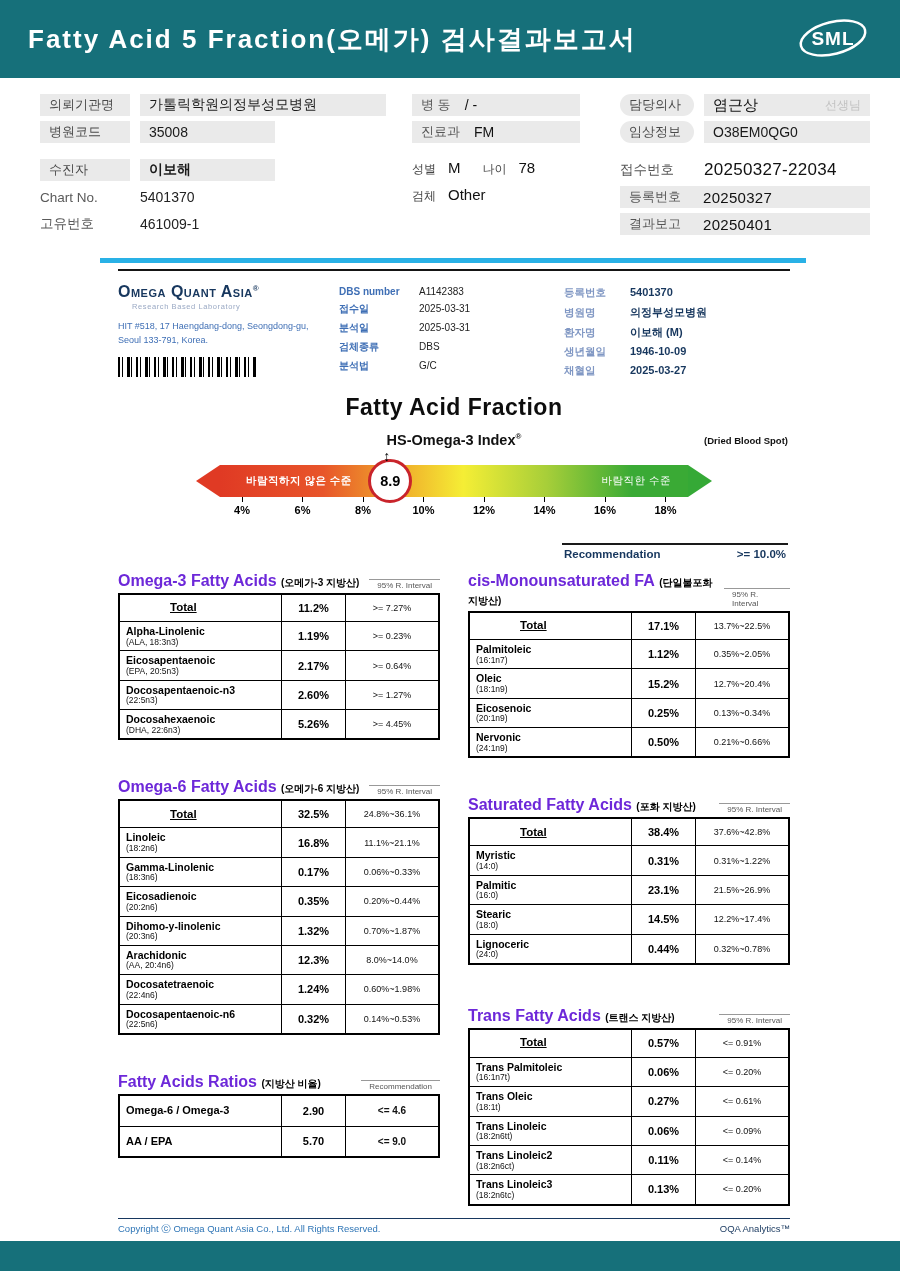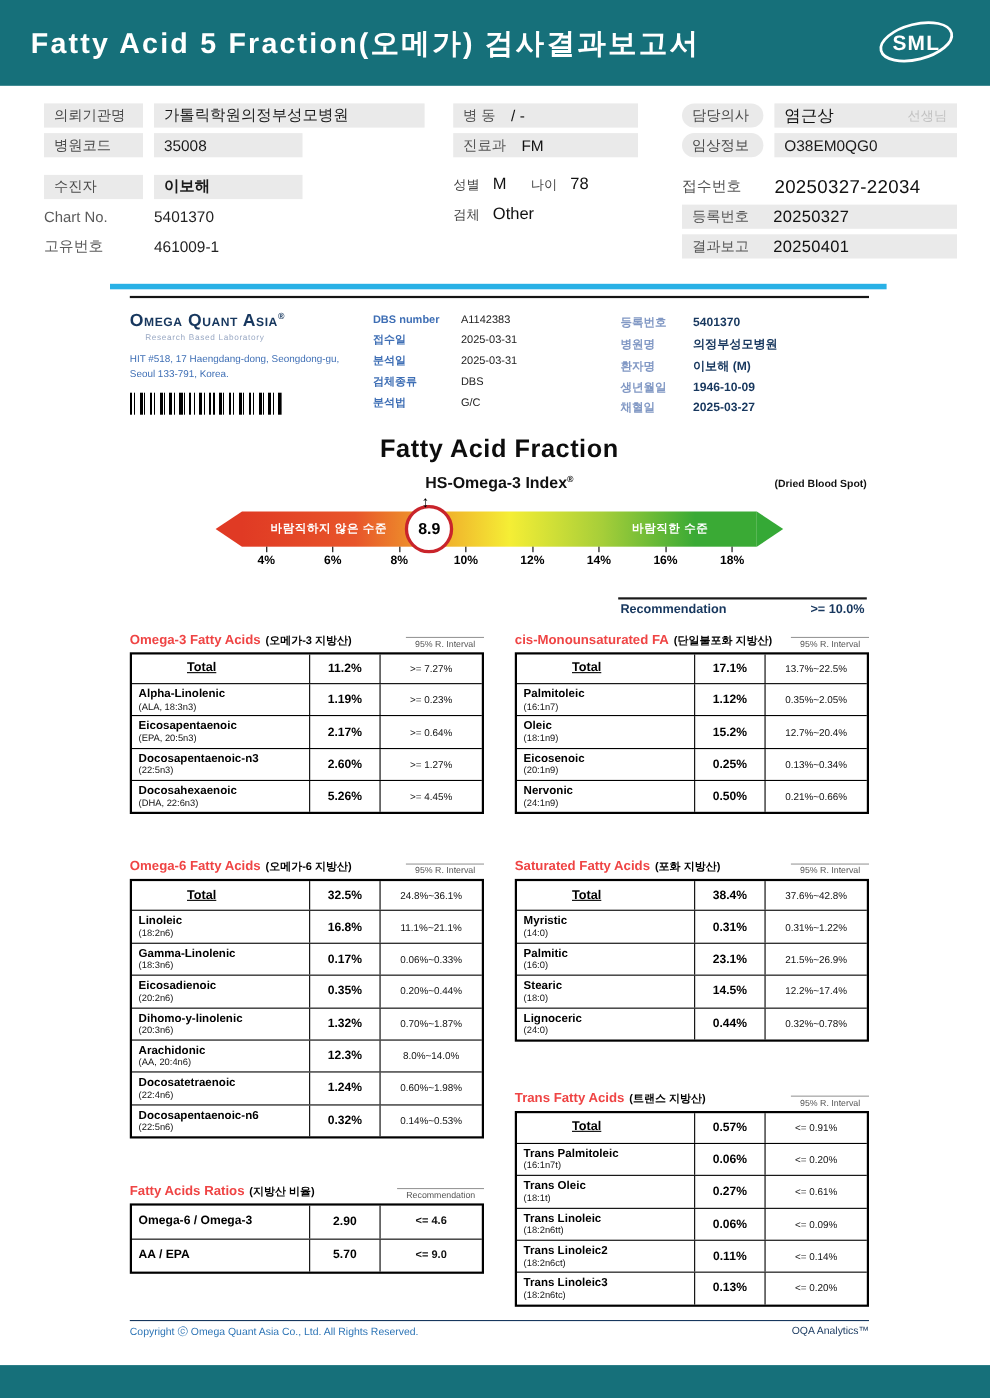--- a/index.html
+++ b/index.html
@@ -68,35 +68,35 @@
   .hsnote{position:absolute;right:2px;top:4px;font-size:9.5px;font-weight:bold;color:#111;}
   
   .gauge{position:relative;width:516px;height:88px;margin:2px auto 0;}
   .g-marker{position:absolute;top:-2px;font-size:14px;font-weight:bold;color:#000;z-index:4;line-height:1;}
   .g-arrow{position:absolute;top:14px;left:0;right:0;height:32px;display:flex;}
   .g-head-l{width:0;height:0;border-top:16px solid transparent;border-bottom:16px solid transparent;border-right:24px solid #e03a24;}
   .g-bar{flex:1;position:relative;
     background:linear-gradient(90deg,#e03a24 0%,#e8552a 22%,#f0b32c 40%,#f5ee35 52%,#a6ce39 70%,#3aaa35 88%);}
   .g-head-r{width:0;height:0;border-top:16px solid transparent;border-bottom:16px solid transparent;border-left:24px solid #35a936;}
   .g-lab-l{position:absolute;left:26px;top:50%;transform:translateY(-50%);color:#fff;font-weight:bold;font-size:10.5px;letter-spacing:0.5px;}
-  .g-lab-r{position:absolute;right:44px;top:50%;transform:translateY(-50%);color:#fff;font-weight:bold;font-size:10.5px;letter-spacing:0.5px;}
+  .g-lab-r{position:absolute;right:17px;top:50%;transform:translateY(-50%);color:#fff;font-weight:normal;font-size:10.5px;letter-spacing:0.5px;}
   .g-circle{position:absolute;top:8px;width:44px;height:44px;border-radius:50%;background:#fff;border:3px solid #c9242b;
     display:flex;align-items:center;justify-content:center;font-size:14.5px;font-weight:bold;color:#000;z-index:3;}
   .g-tick{position:absolute;top:46px;width:44px;margin-left:-22px;text-align:center;}
   .tkl{display:block;width:1px;height:5px;background:#000;margin:0 auto;}
   .tkb{display:block;margin-top:2px;font-size:11px;font-weight:bold;color:#000;}
   .recline{margin:4px 2px 0 auto;width:226px;border-top:2px solid #1a1a1a;padding:3px 2px 0;
     display:flex;justify-content:space-between;color:#17375e;font-weight:bold;font-size:11.5px;}
   
   .tables{display:flex;gap:28px;margin-top:12px;}
   .tcol{width:322px;display:flex;flex-direction:column;}
   .tblock{margin-bottom:38px;}
   .tblock:last-child{margin-bottom:0;}
   .thead-row{display:flex;justify-content:space-between;align-items:flex-end;margin-bottom:3px;min-height:17px;}
-  .ttl .en{font-size:12px;font-weight:bold;color:#ef4444;}
+  .ttl .en{font-size:16px;font-weight:bold;color:#6d28d9;}
   .ttl .kr{font-size:10px;font-weight:bold;color:#000;}
   .intv{font-size:8px;color:#555;border-top:1px solid #999;padding:1px 8px 0;}
   .fa-table{border:2px solid #000;background:#fff;}
   .trow{display:flex;border-top:1px solid #000;min-height:29px;align-items:stretch;}
   .trow:first-child{border-top:none;}
   .trow.total{min-height:26px;padding-left:44px;}
   .tname{flex:1;border-right:1px solid #000;padding:3px 6px;display:flex;flex-direction:column;justify-content:center;}
   .nm{font-size:10.5px;font-weight:bold;color:#000;line-height:1.2;}
   .total .nm{font-size:11.5px;text-decoration:underline;}
   .sb{font-size:8.5px;color:#111;line-height:1.15;}

